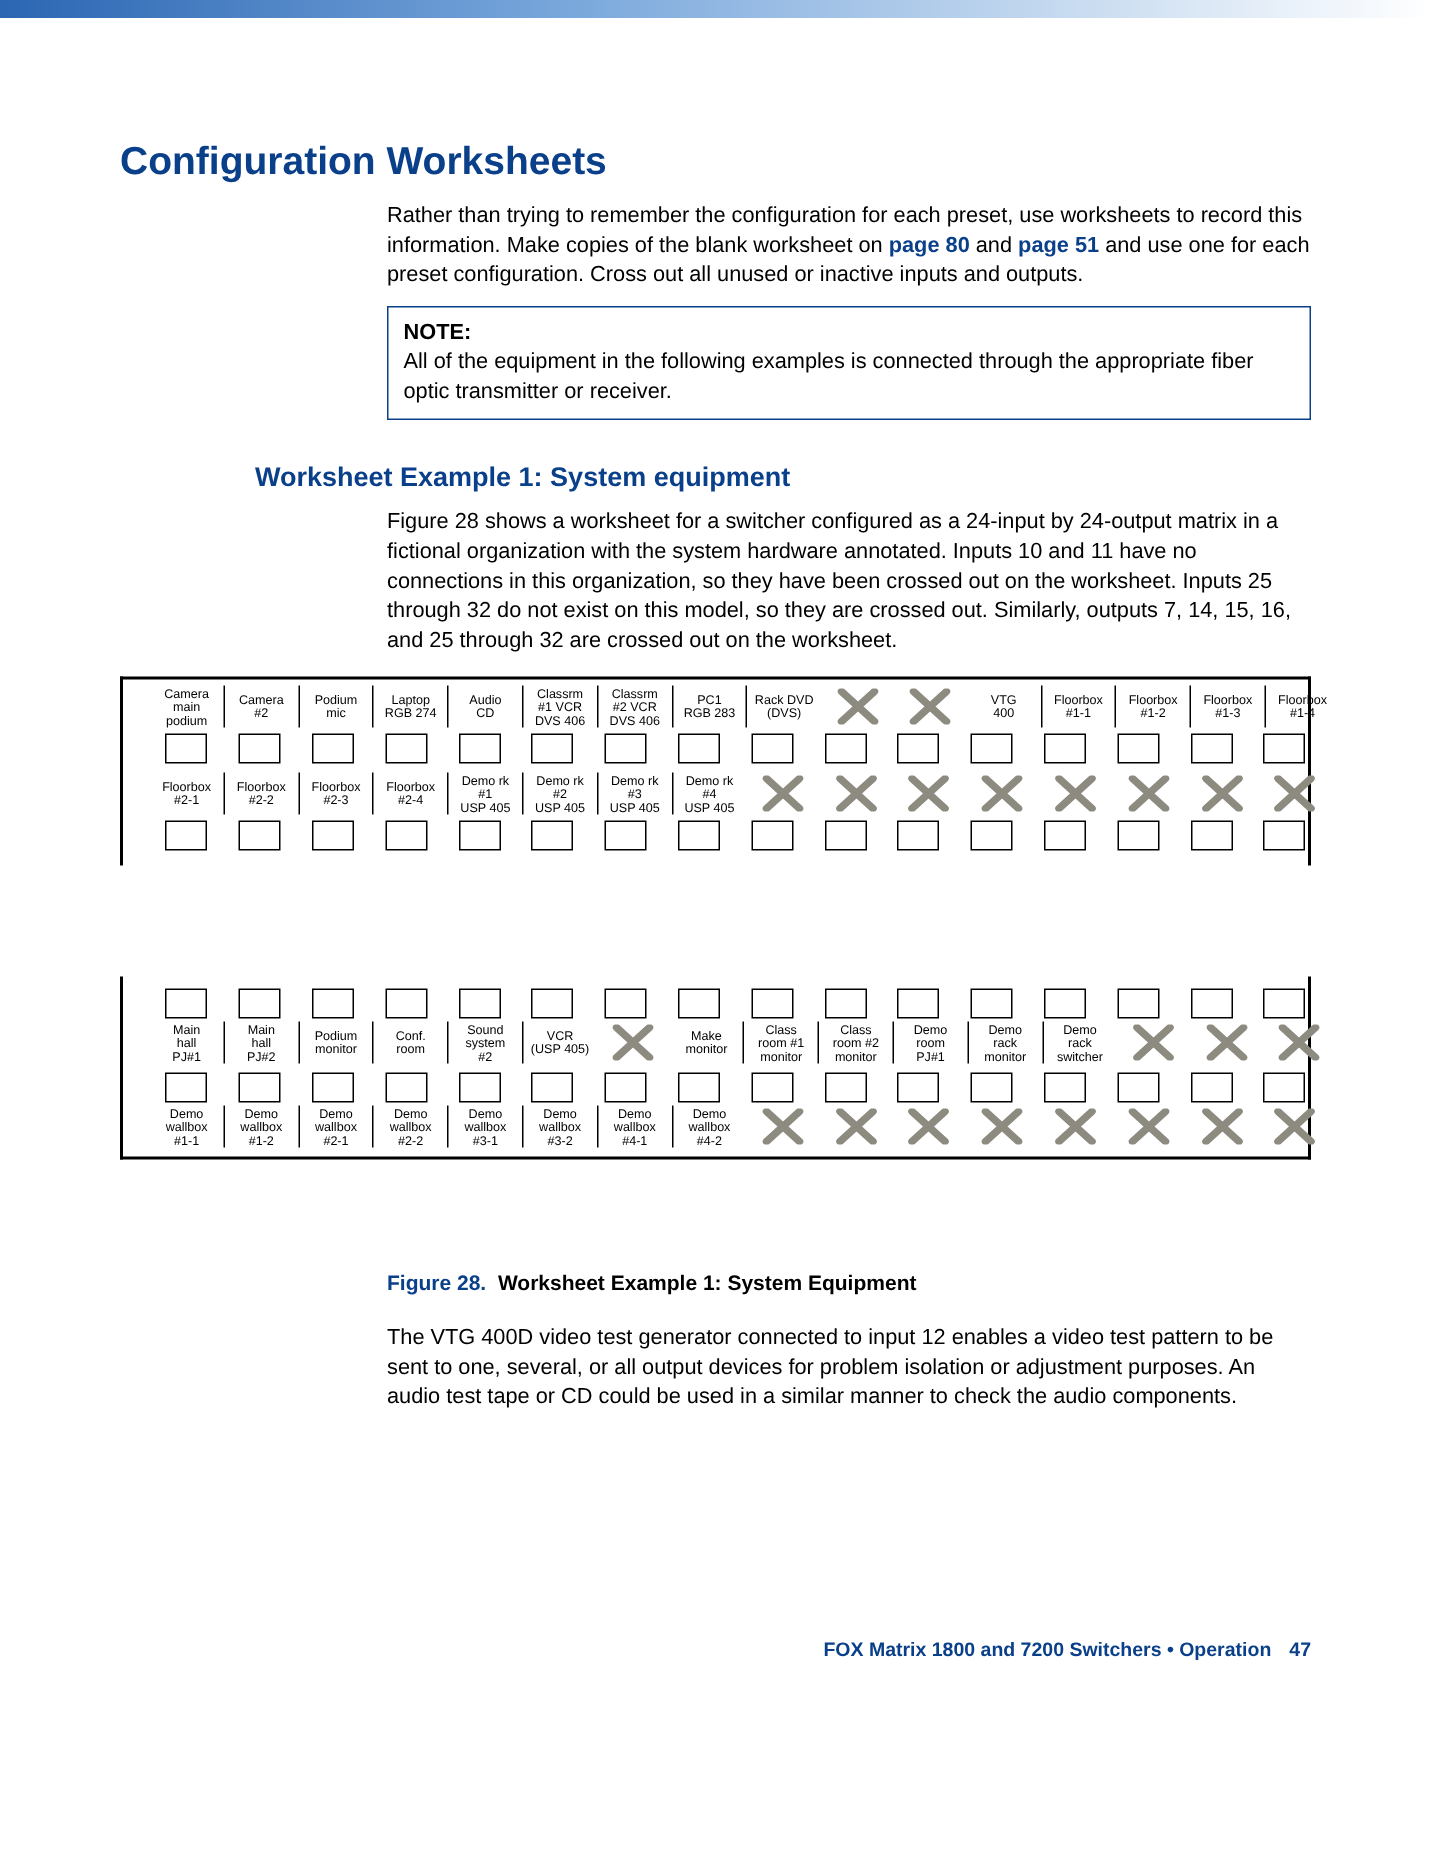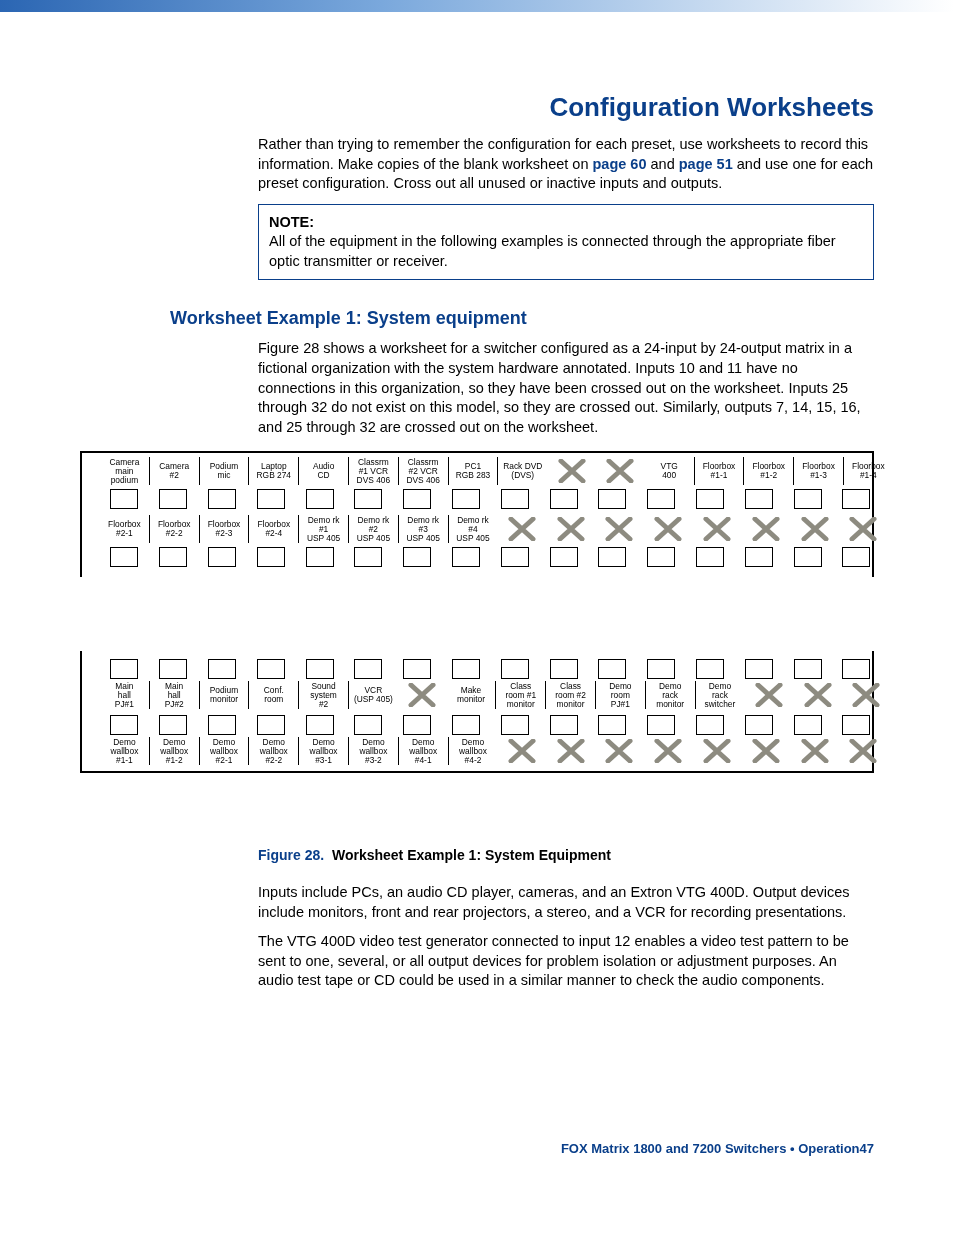--- a/index.html
+++ b/index.html
@@ -17,21 +17,20 @@
     margin-bottom: 80px;
   }
   .page {
     padding: 0 80px 40px 80px;
   }
   h1.section-title {
     color: #0a3f8a;
     font-size: 26px;
     font-weight: bold;
     margin: 0 0 12px 0;
-    text-align: right;
   }
   .body-indent {
     margin-left: 178px;
   }
   .body-indent p {
     font-size: 14.5px;
     line-height: 1.35;
     margin: 0 0 10px 0;
   }
   .link {
@@ -117,34 +116,34 @@
   .fig-caption .fig-num { color: #0a3f8a; font-weight: bold; }
   .fig-caption .fig-title { font-weight: bold; }
   .footer {
     text-align: right;
     color: #0a3f8a;
     font-weight: bold;
     font-size: 13px;
     padding: 0 80px;
     margin-top: 100px;
   }
-  .footer .pg { }
+  .footer .pg { margin-left: 12px; }
 </style>
 </head>
 <body>
 
 <div class="top-stripe"></div>
 
 <div class="page">
 
   <h1 class="section-title">Configuration Worksheets</h1>
 
   <div class="body-indent">
     <p>
-      <span>Rather than trying to remember the configuration for each preset, use worksheets to record this information. Make copies of the blank worksheet on </span><span class="link">page 60</span><span> and </span><span class="link">page 51</span><span> and use one for each preset configuration. Cross out all unused or inactive inputs and outputs.</span>
+      <span>Rather than trying to remember the configuration for each preset, use worksheets to record this information. Make copies of the blank worksheet on </span><span class="link">page 80</span><span> and </span><span class="link">page 51</span><span> and use one for each preset configuration. Cross out all unused or inactive inputs and outputs.</span>
     </p>
 
     <div class="note-box">
       <span class="note-label">NOTE:</span>
       <span class="note-pad">All of the equipment in the following examples is connected through the appropriate fiber optic transmitter or receiver.</span>
     </div>
   </div>
 
   <h2 class="sub-title">Worksheet Example 1: System equipment</h2>
 
@@ -712,21 +711,20 @@
           </div>
         </div>
     </div>
   </div>
 
   <div class="fig-caption">
     <span class="fig-num">Figure 28.</span>&nbsp;&nbsp;<span class="fig-title">Worksheet Example 1: System Equipment</span>
   </div>
 
   <div class="body-indent">
-    <p>Inputs include PCs, an audio CD player, cameras, and an Extron VTG 400D. Output devices include monitors, front and rear projectors, a stereo, and a VCR for recording presentations.</p>
     <p>The VTG 400D video test generator connected to input 12 enables a video test pattern to be sent to one, several, or all output devices for problem isolation or adjustment purposes. An audio test tape or CD could be used in a similar manner to check the audio components.</p>
   </div>
 
 </div>
 
 <div class="footer">
   <span>FOX Matrix 1800 and 7200 Switchers • Operation</span><span class="pg">47</span>
 </div>
 
 </body></html>

